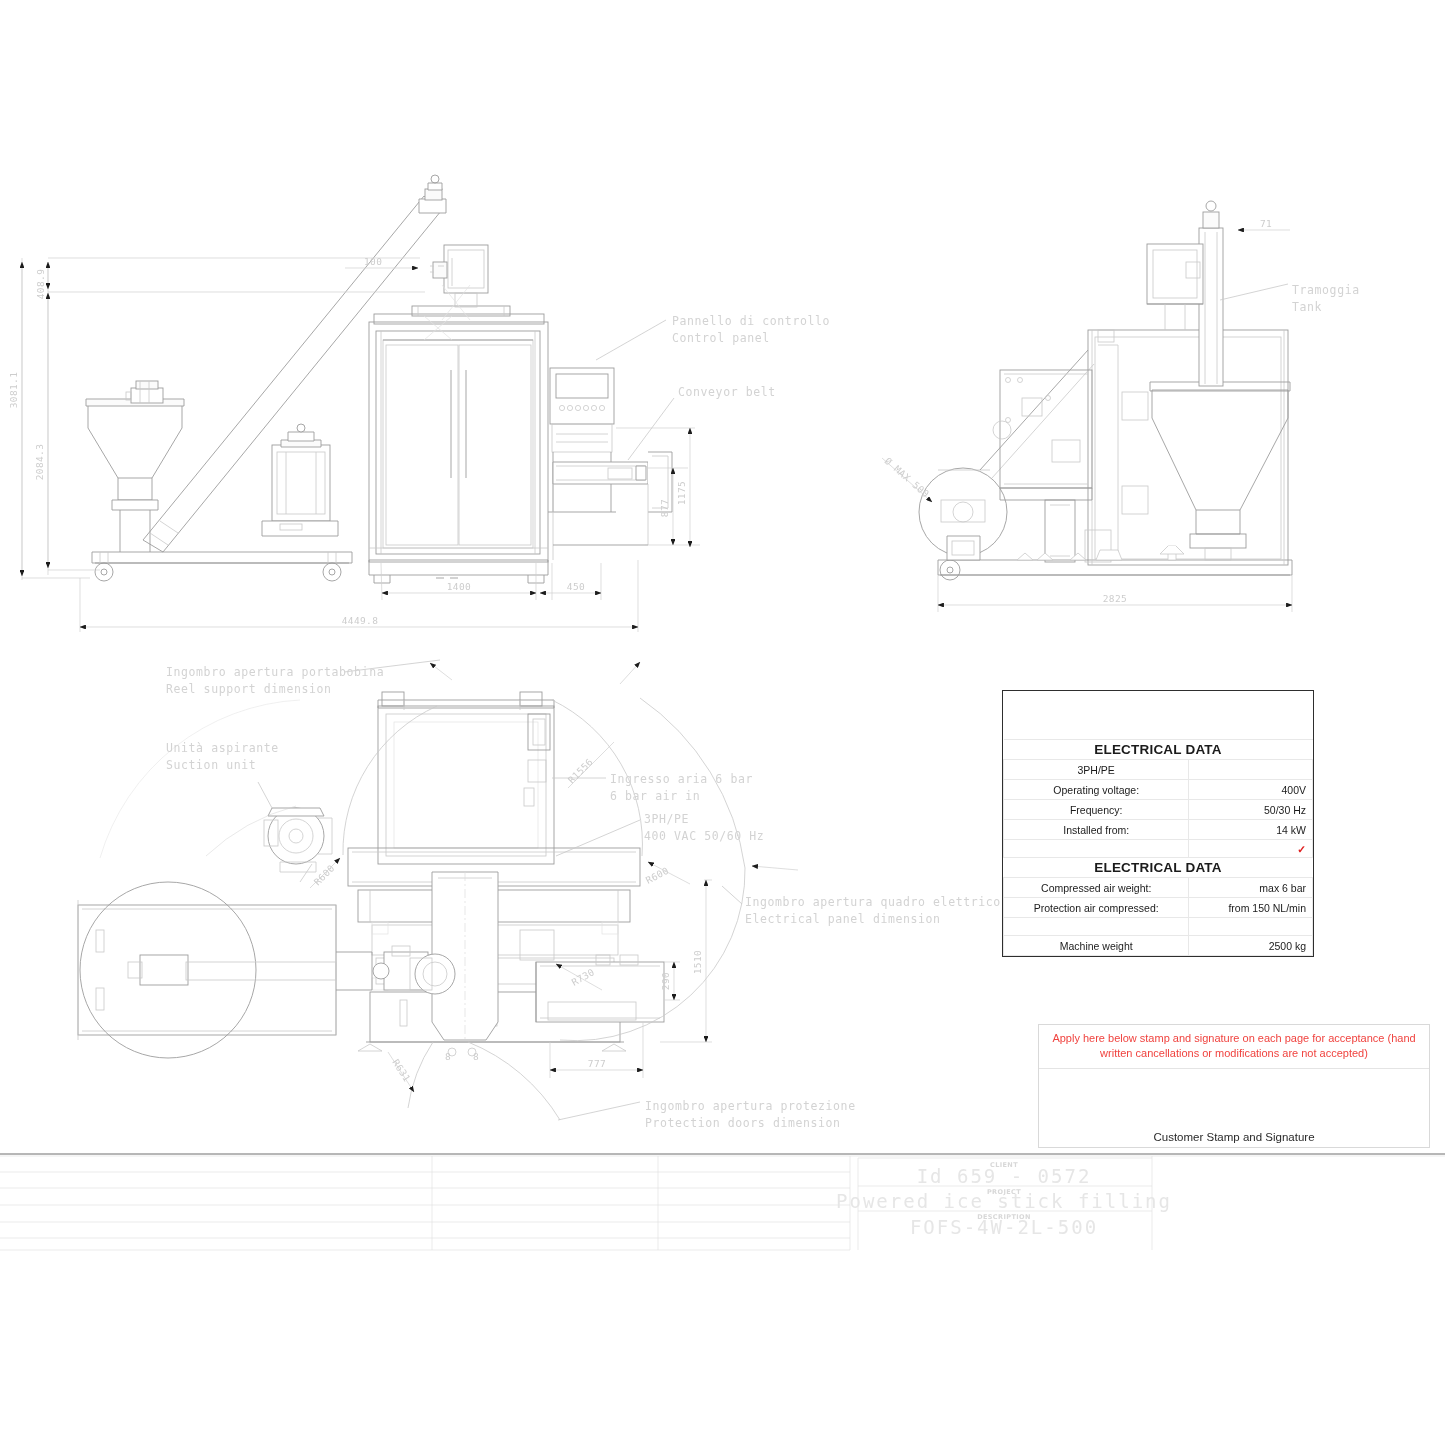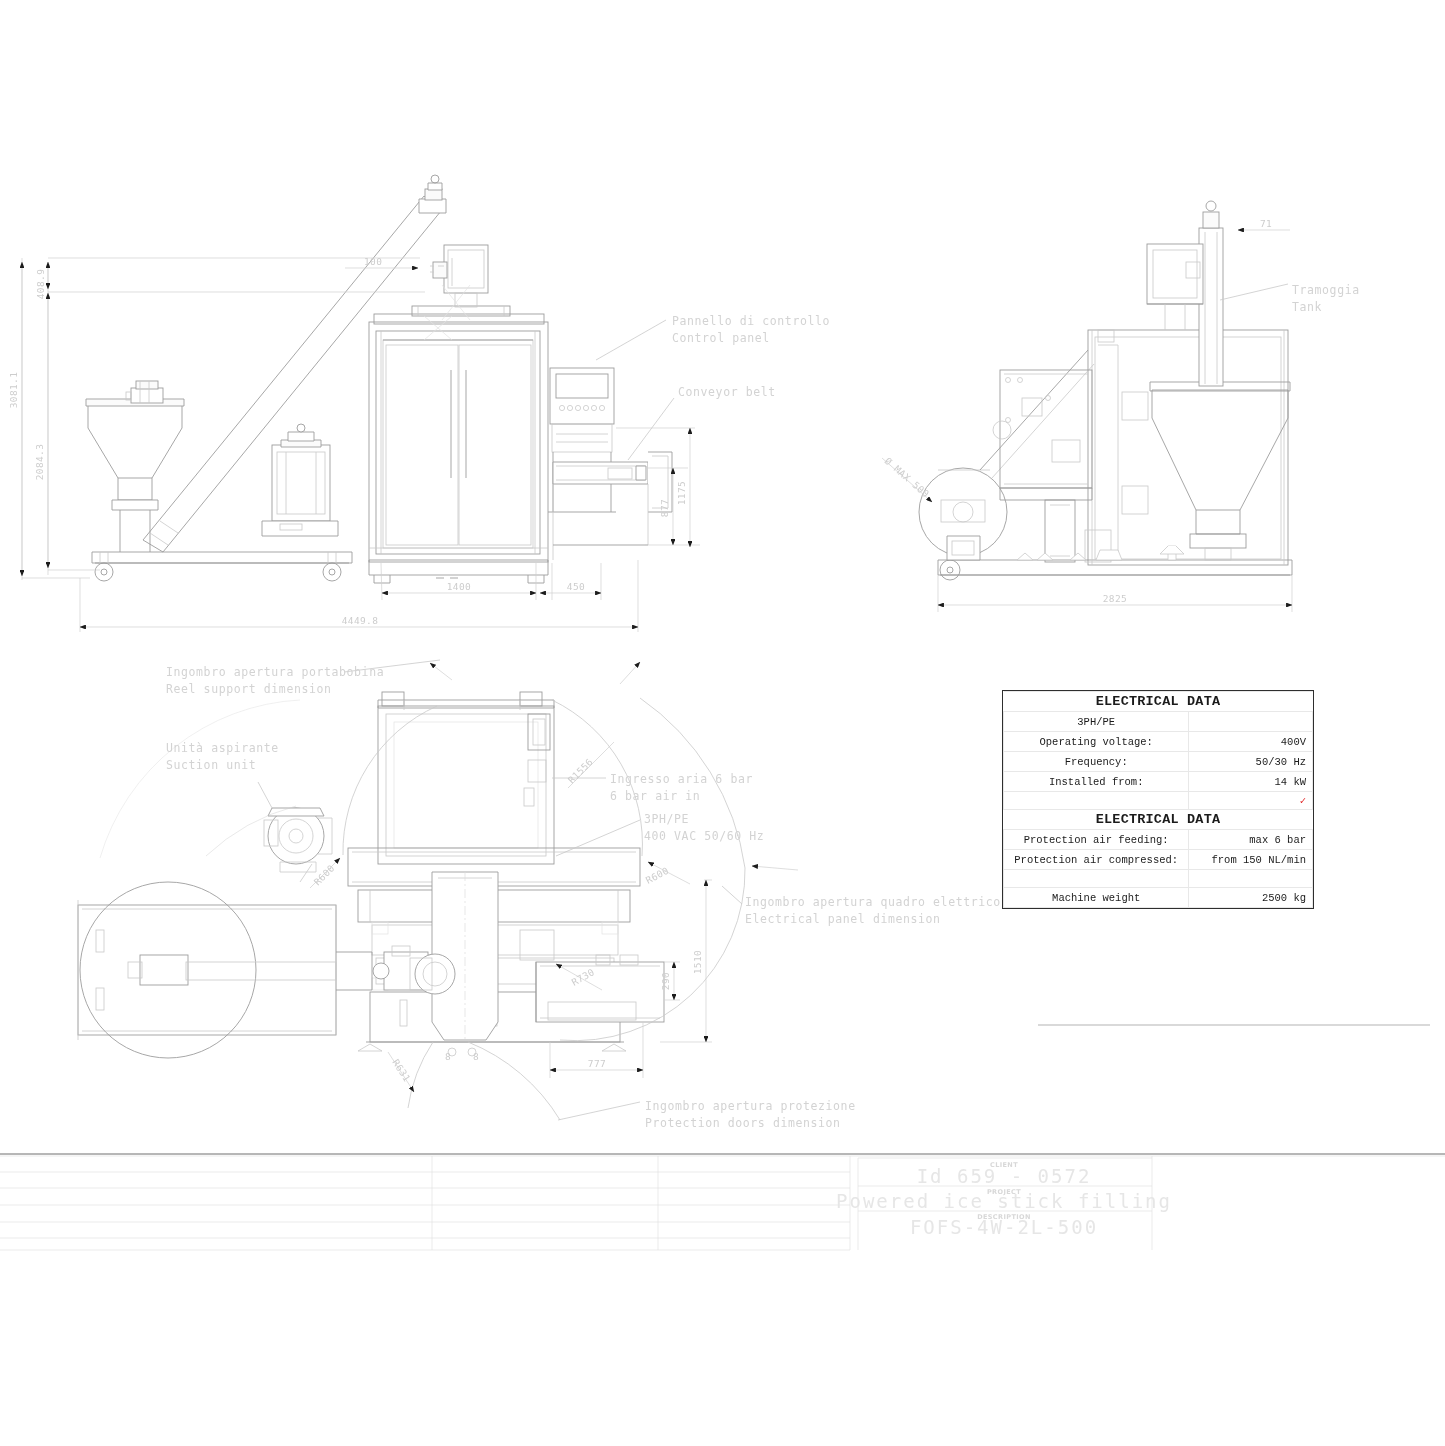--- a/index.html
+++ b/index.html
@@ -24,21 +24,21 @@
   .tbtxt{font-family:"DejaVu Sans Mono",monospace;fill:#e6e6e6;font-size:19px;
          letter-spacing:2px;}
   .tblab{font-family:"DejaVu Sans",sans-serif;fill:#d8d8d8;font-size:6.5px;
          letter-spacing:.4px;font-weight:bold;}
 
   
   .panel{position:absolute;background:#fff;}
   #elec-table{left:1002px;top:690px;width:312px;border:1.6px solid #2e2e2e;
               box-sizing:border-box;}
   #elec-table table{width:100%;border-collapse:collapse;
-                    font-family:Liberation Mono, monospace;}
+                    font-family:Liberation Sans, sans-serif;margin-top:48px;}
   #elec-table td{border:0.7px solid #e8e8e8;padding:2px 6px;font-size:10.5px;
                  color:#1b1b1b;height:15px;}
   #elec-table td.hdr{text-align:center;font-weight:bold;font-size:13.5px;
                      letter-spacing:.2px;border-left:0;border-right:0;}
   #elec-table td.lbl{text-align:center;width:60%;}
   #elec-table td.val{text-align:right;width:40%;}
   #elec-table td.blank{height:13px;}
   .redmark{color:#e02020;font-weight:bold;}
 
   #accept-box{left:1038px;top:1024px;width:392px;border:1px solid #d9d9d9;
@@ -604,35 +604,39 @@
           </tr>
     <tr>
       <td class="lbl blank"></td>
       <td class="val blank">
         <span class="redmark">✓</span></td>
           </tr>
     <tr>
             <td class="hdr" colspan="2">ELECTRICAL DATA</td>
           </tr>
     <tr>
-      <td class="lbl">Protection air feeding:</td>
+      <td class="lbl">Compressed air weight:</td>
       <td class="val">max 6 bar</td>
           </tr>
     <tr>
       <td class="lbl">Protection air compressed:</td>
       <td class="val">from 150 NL/min</td>
           </tr>
     <tr>
       <td class="lbl blank"></td>
       <td class="val blank"></td>
           </tr>
     <tr>
       <td class="lbl">Machine weight</td>
       <td class="val">2500 kg</td>
           </tr>
   </tbody>
       </table>
 </div>
 
 <div class="panel" id="accept-box">
+  <div id="accept-note">Apply here below stamp and signature on each page  for acceptance (hand written cancellations or modifications are not accepted)</div>
+  <div id="accept-blank">
+    <div id="accept-sign">Customer Stamp and Signature</div>
+  </div>
 </div>
 
 </div>
 
 </body></html>

